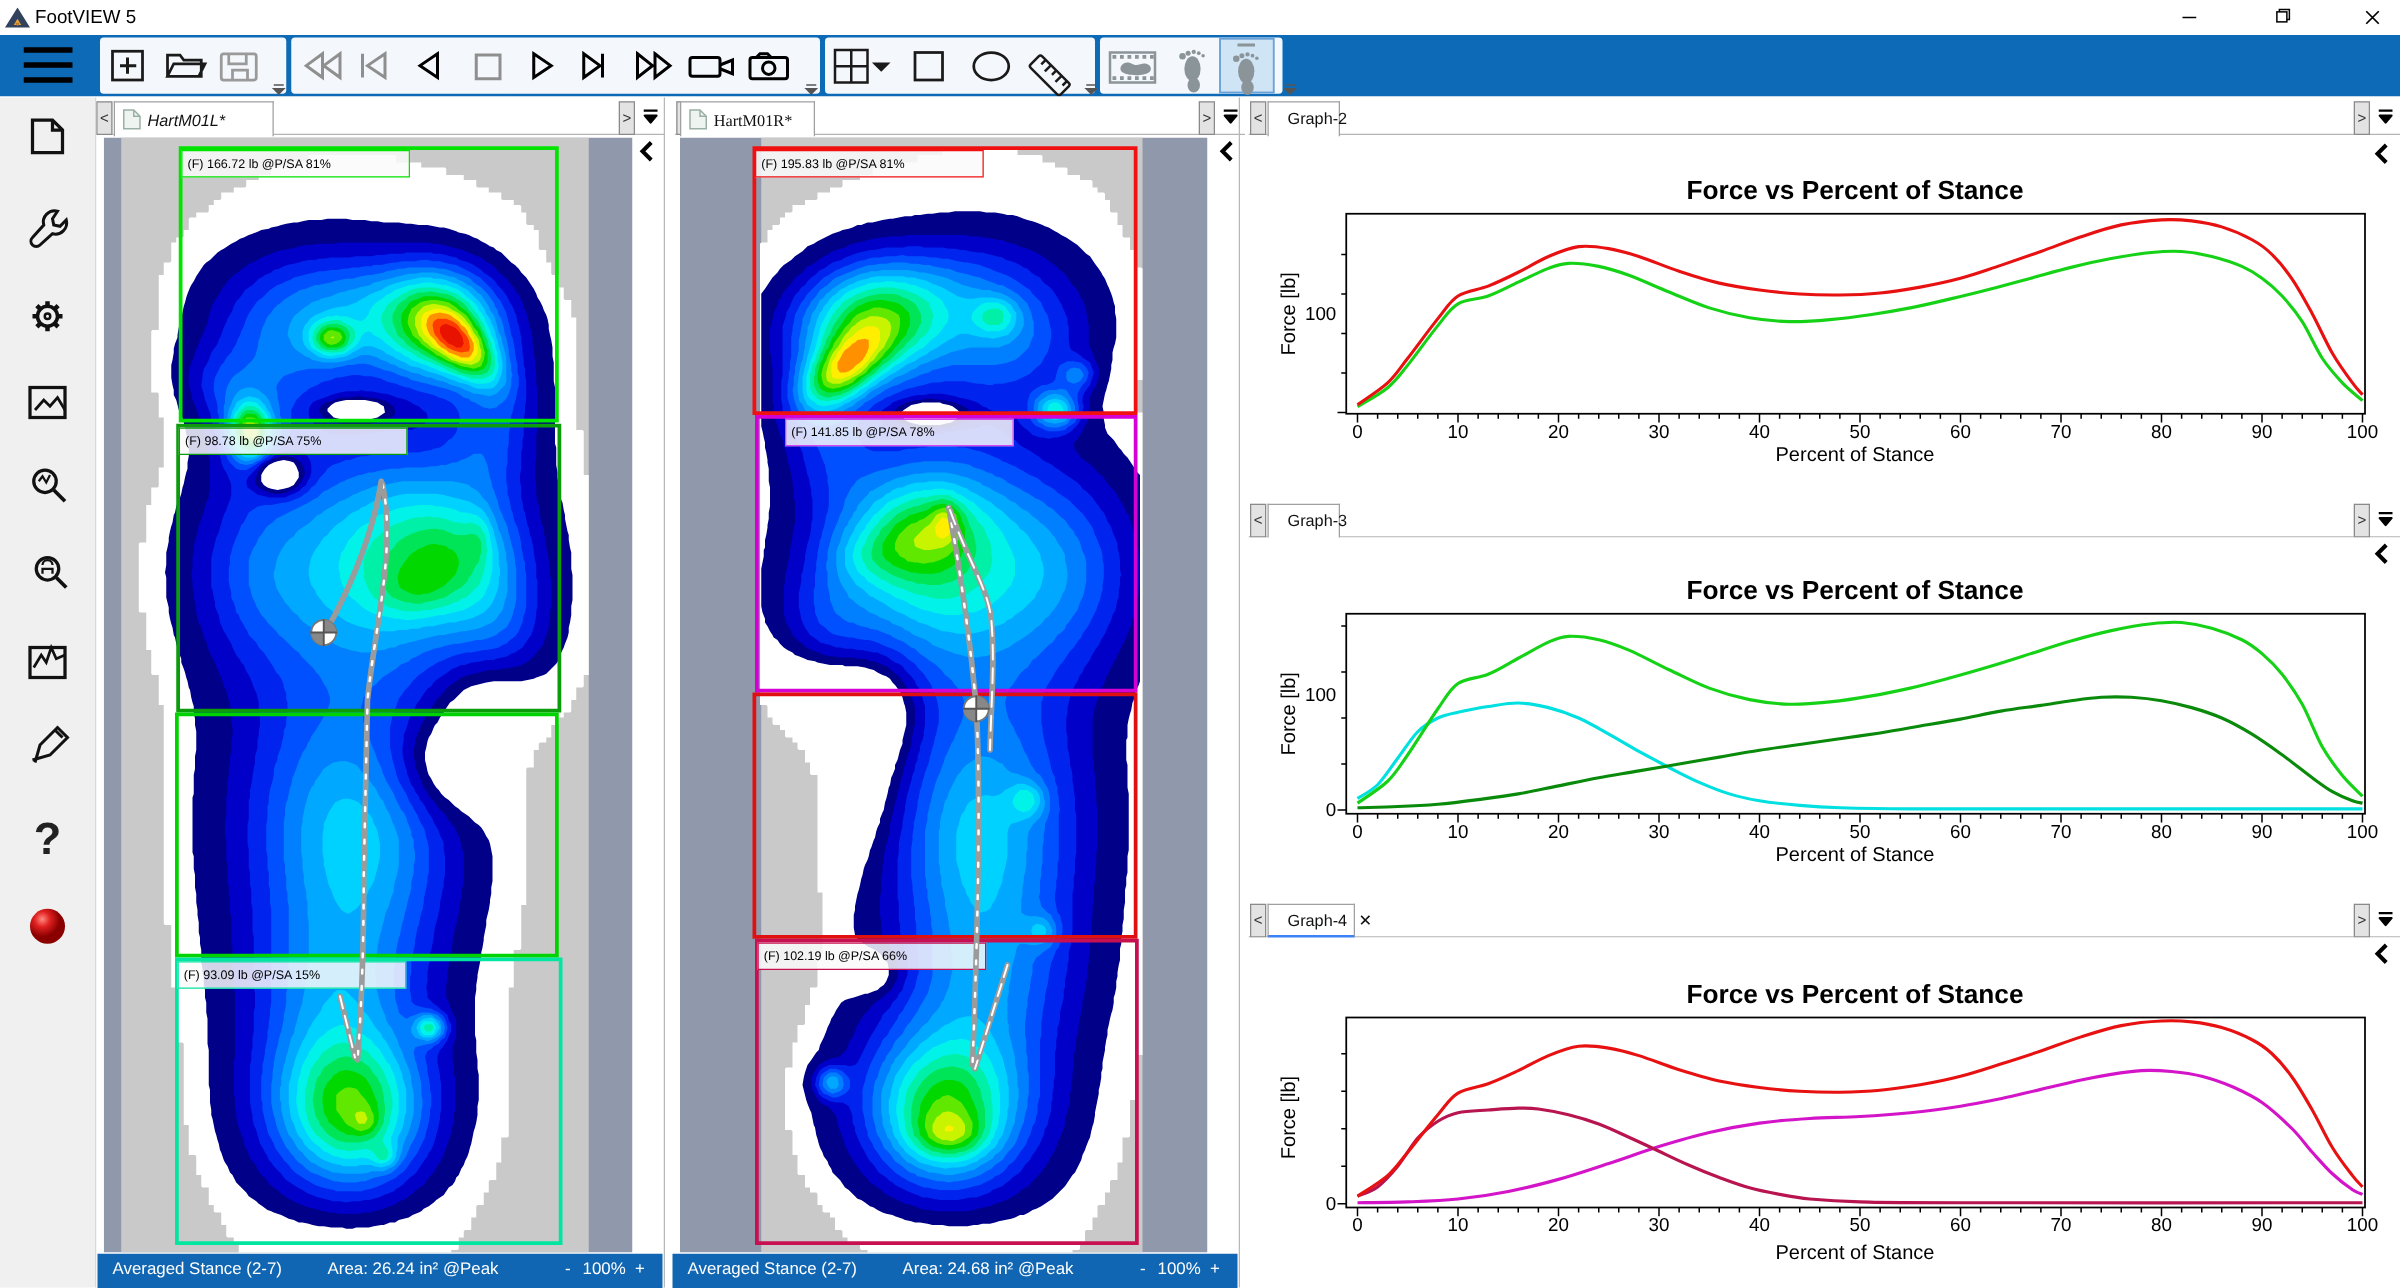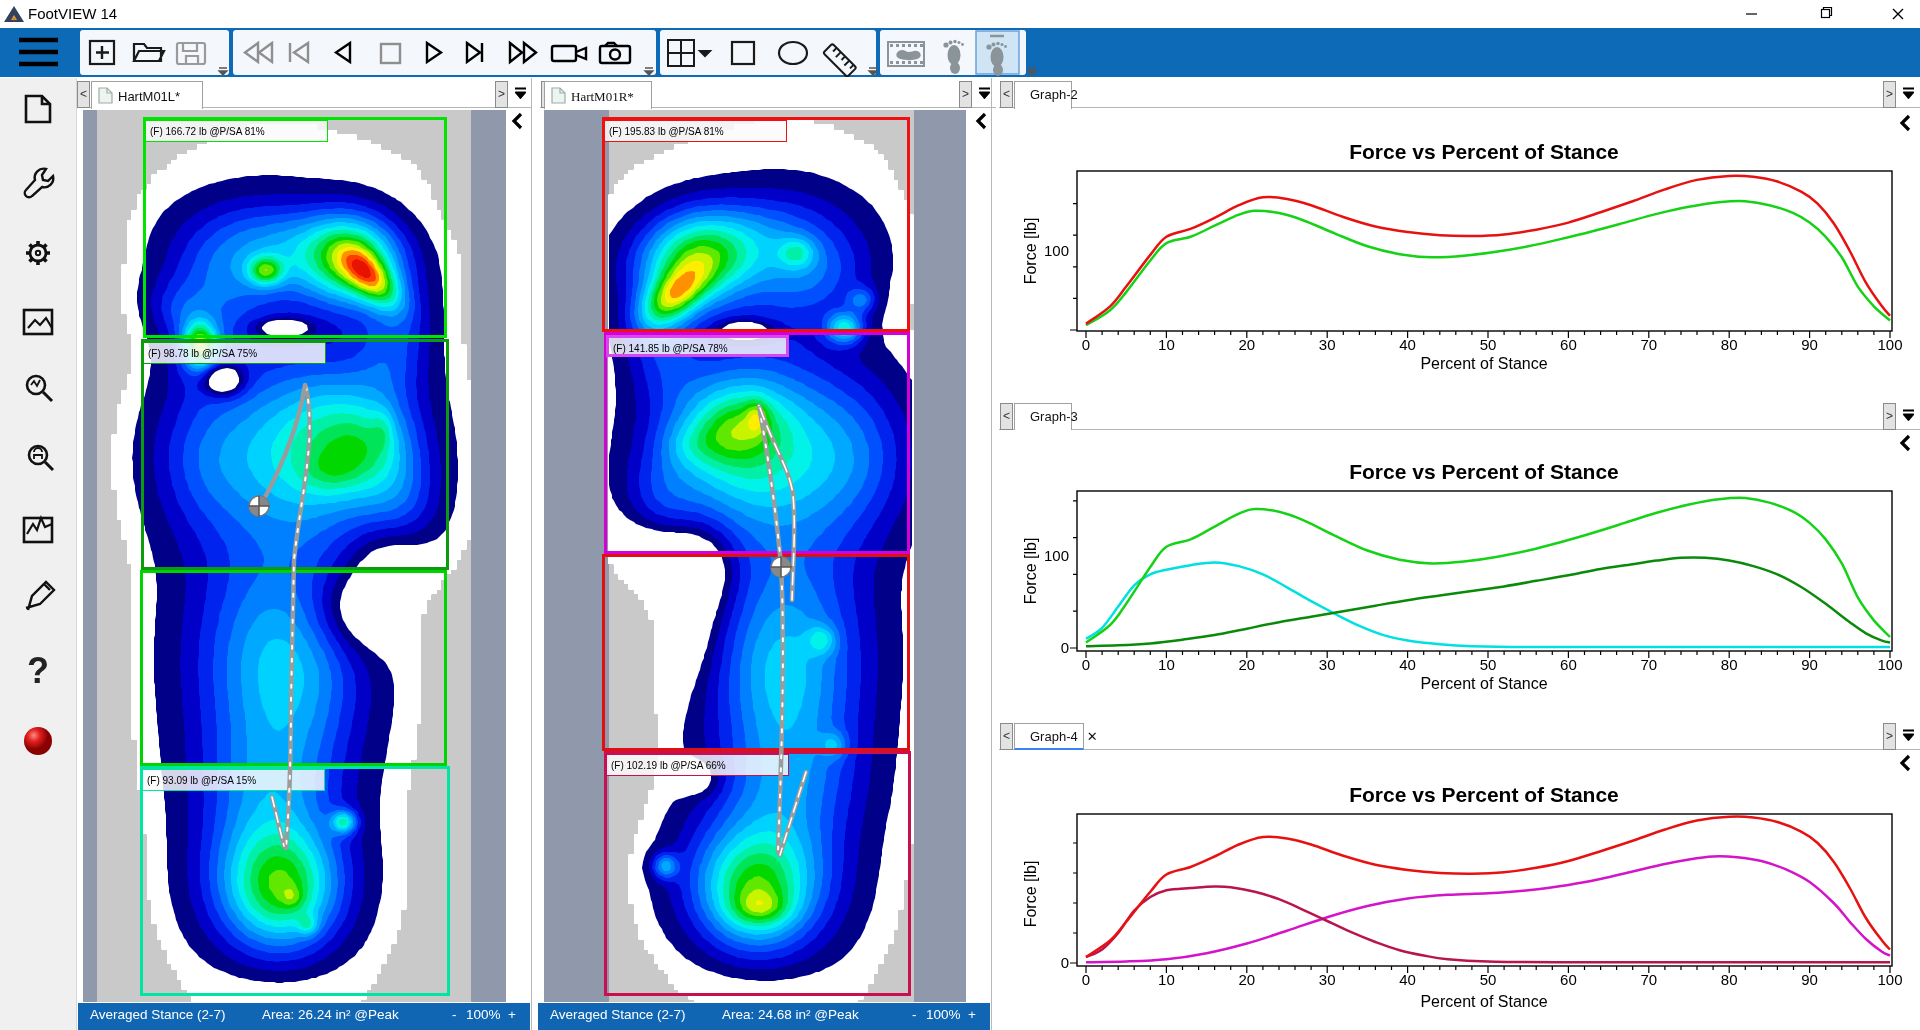--- a/index.html
+++ b/index.html
@@ -19,21 +19,21 @@
 .ttl{font-size:21px;font-weight:bold;text-anchor:middle}
 .xlb{font-size:16px;text-anchor:middle}
 .ylb{font-size:16px;text-anchor:middle}
 </style></head><body>
 <div id="titlebar" class="abs">
     <svg class="abs" style="left:4px;top:6px" width="20" height="17">
       <path d="M10 0L20 16H0z" fill="#32415c"></path>
       <path d="M10 9l3 5H7z" fill="#e8a33d"></path>
       <path d="M8.2 12.2h3.6L10 15z" fill="#c07820"></path>
     </svg>
-    <div id="title" class="abs">FootVIEW 14</div>
+    <div id="title" class="abs">FootVIEW 5</div>
     <svg class="abs" style="left:1733px;top:0" width="187" height="28">
       <path d="M13 14h11" stroke="#000" stroke-width="1.2"></path>
       <rect x="88.5" y="9.5" width="8" height="8" fill="none" stroke="#000" stroke-width="1.2"></rect>
       <path d="M90.5 9.5v-2h8v8h-2" fill="none" stroke="#000" stroke-width="1.2"></path>
       <path d="M160 9l10 10M170 9l-10 10" stroke="#000" stroke-width="1.4"></path>
     </svg>
   </div>
 <div id="toolbar" class="abs">
     <div class="tgroup" style="left:80px;width:149px"></div>
     <div class="tgroup" style="left:233px;width:423px"></div>
@@ -136,21 +136,21 @@
             <stop offset="0" stop-color="#ff8a80"></stop>
             <stop offset="0.45" stop-color="#e02020"></stop>
             <stop offset="1" stop-color="#8a0000"></stop>
           </radialGradient>
         </defs>
 <circle cx="38" cy="741" r="14" fill="url(#rb)"></circle>
 </g>
     </svg></div>
 <div class="tabbar abs" style="left:76px;top:78px;width:456px;border-bottom:1px solid #b5b5b5">
     <div class="tabbtn" style="left:1px">&lt;</div>
-    <div class="tab" style="left:15px;width:112px;"><svg width="15" height="17" style="vertical-align:-3px;margin-right:5px">
+    <div class="tab" style="left:15px;width:128px;font-style:italic;"><svg width="15" height="17" style="vertical-align:-3px;margin-right:5px">
         <path d="M1 1h8l5 5v10H1z" fill="#eef4f0" stroke="#9ab0a4" stroke-width="1.2"></path>
         <path d="M9 1v5h5" fill="none" stroke="#9ab0a4" stroke-width="1.2"></path>
       </svg>HartM01L*</div>
     <div class="tabbtn" style="right:24px">&gt;</div>
     <svg class="abs" style="right:4px;top:8px" width="15" height="15">
       <path d="M2 2.5h11M2.8 6.5h9.4l-4.7 5.5z" stroke="#000" stroke-width="1.8" fill="#000" stroke-linejoin="round"></path>
     </svg>
   </div>
 <svg class="abs" style="left:83px;top:110px" width="423" height="892">
     <rect width="423" height="892" fill="#9099ac"></rect>
@@ -234,21 +234,21 @@
     <path d="M128 200L122 201L118 200L115 198L114 195L113 190L114 185L115 182L117 178L118 175L120 171L122 168L123 165L125 162L128 158L130 155L132 152L134 150L136 148L138 145L141 142L145 140L148 139L151 138L155 136L160 136L165 137L168 138L172 140L175 142L176 145L176 150L175 155L174 158L172 161L170 165L168 168L166 170L164 172L162 175L159 178L157 180L154 182L151 185L149 188L146 190L142 192L140 194L138 196L134 198L130 199L128 200ZM200 340L195 341L190 340L188 340L182 339L180 337L176 335L174 332L172 330L172 325L173 322L175 318L178 315L180 313L182 311L185 309L189 308L192 306L195 305L199 302L202 300L205 298L208 297L212 296L216 298L219 300L221 302L222 307L223 310L224 315L223 320L222 323L221 328L219 330L217 332L214 335L210 337L208 338L202 340L200 340ZM222 805L218 806L212 806L208 805L205 804L202 802L199 800L198 797L196 792L196 788L197 782L198 780L200 777L202 773L205 770L208 769L210 767L215 766L219 768L222 770L225 772L227 775L229 778L230 780L232 784L234 788L234 792L233 798L231 800L228 802L225 804L222 805Z" fill="#60e800"></path>
     <path d="M132 195L128 197L122 197L118 195L117 192L117 188L118 184L119 180L120 177L122 173L124 170L126 168L128 165L130 161L132 158L135 155L137 152L140 150L142 148L145 146L148 145L152 143L158 143L162 144L165 145L168 148L169 152L168 158L167 160L165 164L163 168L161 170L159 172L157 175L155 178L152 180L150 183L148 185L145 188L142 190L138 192L135 194L132 195ZM210 328L205 329L200 330L195 330L190 328L188 327L187 322L188 320L190 318L193 315L196 312L199 310L201 308L203 305L205 302L209 300L212 300L215 301L218 303L220 308L220 310L220 315L220 318L218 322L215 325L212 327L210 328ZM218 803L213 802L210 802L206 800L204 798L202 795L202 790L203 788L205 784L208 782L210 780L215 779L218 780L222 782L225 785L227 788L228 790L228 795L227 798L224 800L220 802L218 803Z" fill="#c8f400"></path>
     <path d="M130 193L125 193L122 192L121 188L121 182L122 179L125 175L126 172L128 170L130 167L132 164L135 161L138 159L140 157L142 155L147 152L150 151L155 151L158 152L160 155L160 160L160 162L158 168L156 170L155 172L152 176L150 179L148 181L145 184L142 186L140 188L137 190L132 192L130 193ZM210 321L207 320L205 318L204 312L205 310L208 306L210 304L214 305L216 308L217 312L215 318L212 320L210 321ZM218 795L212 795L212 792L215 790L219 792L218 795Z" fill="#ffee00"></path>
     <path d="M132 188L128 188L126 185L126 180L128 177L130 173L132 170L135 168L138 165L140 164L142 162L148 161L151 162L151 168L150 171L148 175L146 178L144 180L141 182L138 185L135 187L132 188Z" fill="#ff9100"></path>
   </svg>
 <div class="pbox" style="left:602px;top:117px;width:308px;height:215px;border-color:#f01010"></div>
 <div class="pbox" style="left:604px;top:332px;width:306px;height:222px;border-color:#d400d4"></div>
 <div class="pbox" style="left:602px;top:554px;width:308px;height:197px;border-color:#e01010"></div>
 <div class="pbox" style="left:604px;top:751px;width:307px;height:245px;border-color:#c81050"></div>
 <div class="plabel" style="left:604px;top:120px;border:1px solid #f01010">(F) 195.83 lb @P/SA 81%</div>
-<div class="plabel" style="left:606px;top:335px;border:3px solid #d946ef">(F) 141.85 lb @P/SA 78%</div>
+<div class="plabel" style="left:628px;top:335px;border:1px solid #d946ef">(F) 141.85 lb @P/SA 78%</div>
 <div class="plabel" style="left:606px;top:754px;border:1px solid #c81050">(F) 102.19 lb @P/SA 66%</div>
 <svg class="abs" style="left:544px;top:110px" width="422" height="892">
 <g fill="none" stroke-linecap="round" transform="translate(-544,-110)">
 <path d="M759 406C767 450 776 510 781 565C785 640 782 750 778 852" stroke="#9b9b9b" stroke-width="4.5"></path>
 <path d="M759 406C767 450 776 510 781 565C785 640 782 750 778 852" stroke="#fff" stroke-width="2" stroke-dasharray="3 10"></path>
 <path d="M760 408C775 450 790 470 793 495C796 530 793 560 792 600" stroke="#9b9b9b" stroke-width="4.5"></path>
 <path d="M760 408C775 450 790 470 793 495C796 530 793 560 792 600" stroke="#fff" stroke-width="1.6" stroke-dasharray="12 7"></path>
 <path d="M806 772L780 855" stroke="#9b9b9b" stroke-width="4.5"></path>
 <path d="M806 772L780 855" stroke="#fff" stroke-width="1.6" stroke-dasharray="10 6"></path>
 <g>

